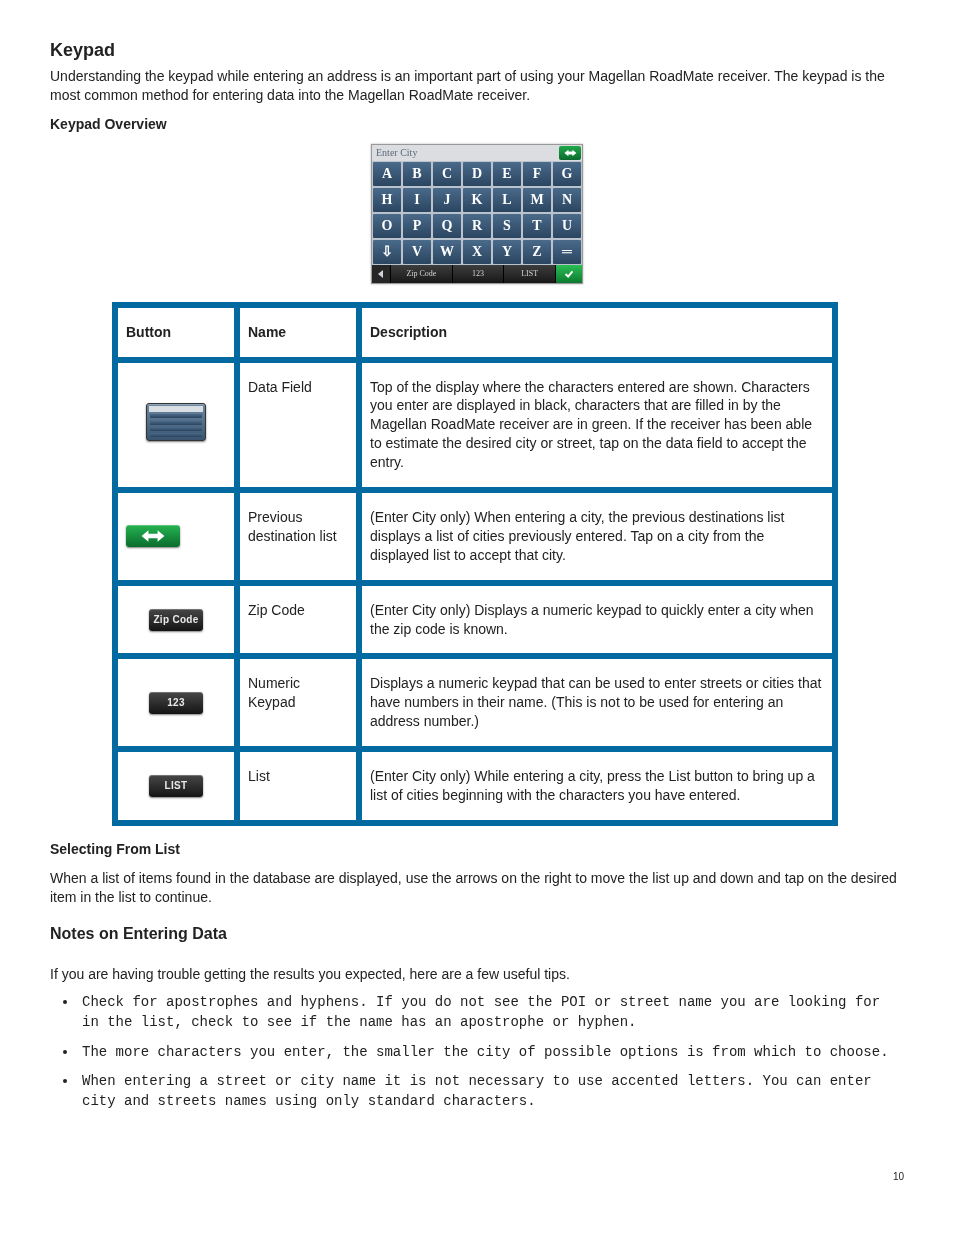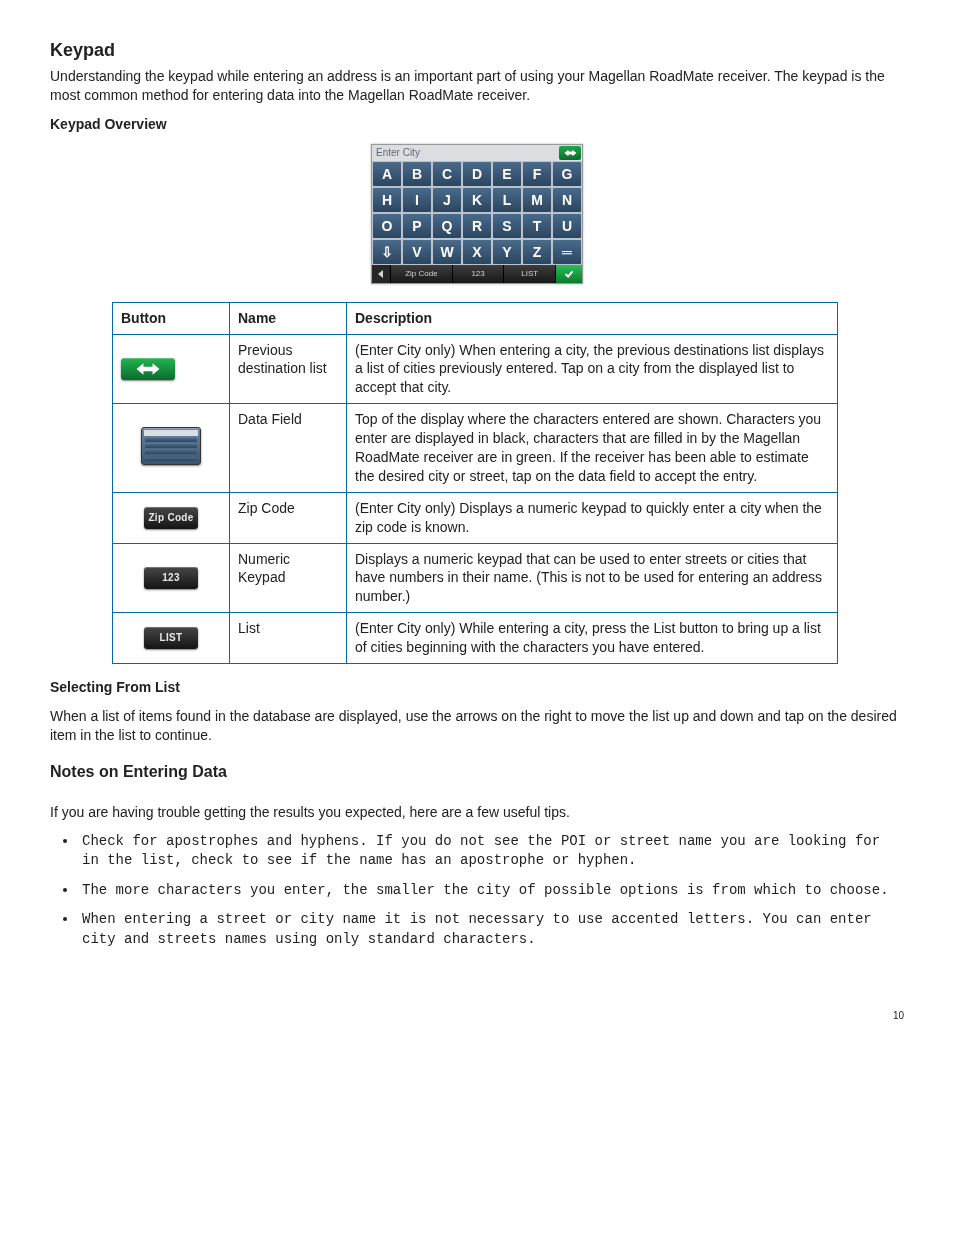--- a/index.html
+++ b/index.html
@@ -29,21 +29,21 @@
   p { margin: 0 0 10px 0; line-height: 1.35; }
   .bold { font-weight: bold; }
 
   
   .keypad-wrap { text-align: center; margin: 6px 0 18px 0; }
   .keypad {
     display: inline-block;
     width: 210px;
     border: 1px solid #999;
     box-shadow: 0 0 2px rgba(0,0,0,.3);
-    font-family: Liberation Sans, sans-serif;
+    font-family: Liberation Serif, serif;
     font-stretch: condensed;
   }
   .kp-top {
     display: flex;
     background: #dcdde0;
     height: 16px;
     align-items: center;
   }
   .kp-top .field {
     flex: 1;
@@ -99,22 +99,22 @@
   .kp-bottom .ok { width: 26px; background: linear-gradient(#2bbf55,#0c7a30); border:none;}
   .kp-bottom svg { width: 12px; height: 12px; }
 
   
   table.ref {
     border-collapse: collapse;
     width: 85%;
     margin: 0 0 14px 62px;
   }
   table.ref th, table.ref td {
-    border: 1px solid #0369a1;
-    padding: 6px 8px;
+    border: 6px solid #0369a1;
+    padding: 15px 8px;
     vertical-align: top;
     text-align: left;
     font-size: 14px;
     line-height: 1.35;
   }
   table.ref th { font-weight: bold; }
   table.ref td.btncell { width: 100px; text-align:center; vertical-align: middle;}
   table.ref td.namecell { width: 100px; }
 
   
@@ -243,41 +243,41 @@
 <table class="ref">
   <thead>
     <tr>
       <th>Button</th>
       <th>Name</th>
       <th>Description</th>
     </tr>
   </thead>
   <tbody id="ref-body">
       <tr>
+        <td class="btncell"><div class="ico ico-datafield"><div class="rows">
+              <span></span>
+              <span></span>
+              <span></span>
+              <span></span>
+            </div></div></td>
+        <td class="namecell">Data Field</td>
+        <td>Top of the display where the characters entered are shown. Characters you enter are displayed in black, characters that are filled in by the Magellan RoadMate receiver are in green.  If the receiver has been able to estimate the desired city or street, tap on the data field to accept the entry.</td>
+      </tr>
+      <tr>
         <td class="btncell">
           <div class="ico ico-prev">
             <svg viewBox="0 0 28 14" width="32" height="16">
               <polygon points="4,7 10,2 10,5 18,5 18,2 24,7 18,12 18,9 10,9 10,12" fill="#fff"></polygon>
             </svg>
           </div>
         </td>
         <td class="namecell">Previous destination list</td>
         <td>(Enter City only)  When entering a city, the previous destinations list displays a list of cities previously entered.  Tap on a city from the displayed list to accept that city.</td>
       </tr>
       <tr>
-        <td class="btncell"><div class="ico ico-datafield"><div class="rows">
-              <span></span>
-              <span></span>
-              <span></span>
-              <span></span>
-            </div></div></td>
-        <td class="namecell">Data Field</td>
-        <td>Top of the display where the characters entered are shown. Characters you enter are displayed in black, characters that are filled in by the Magellan RoadMate receiver are in green.  If the receiver has been able to estimate the desired city or street, tap on the data field to accept the entry.</td>
-      </tr>
-      <tr>
         <td class="btncell"><div class="ico ico-dark">Zip Code</div></td>
         <td class="namecell">Zip Code</td>
         <td>(Enter City only)  Displays a numeric keypad to quickly enter a city when the zip code is known.</td>
       </tr>
       <tr>
         <td class="btncell"><div class="ico ico-dark">123</div></td>
         <td class="namecell">Numeric Keypad</td>
         <td>Displays a numeric keypad that can be used to enter streets or cities that have numbers in their name.  (This is not to be used for entering an address number.)</td>
       </tr>
       <tr>

